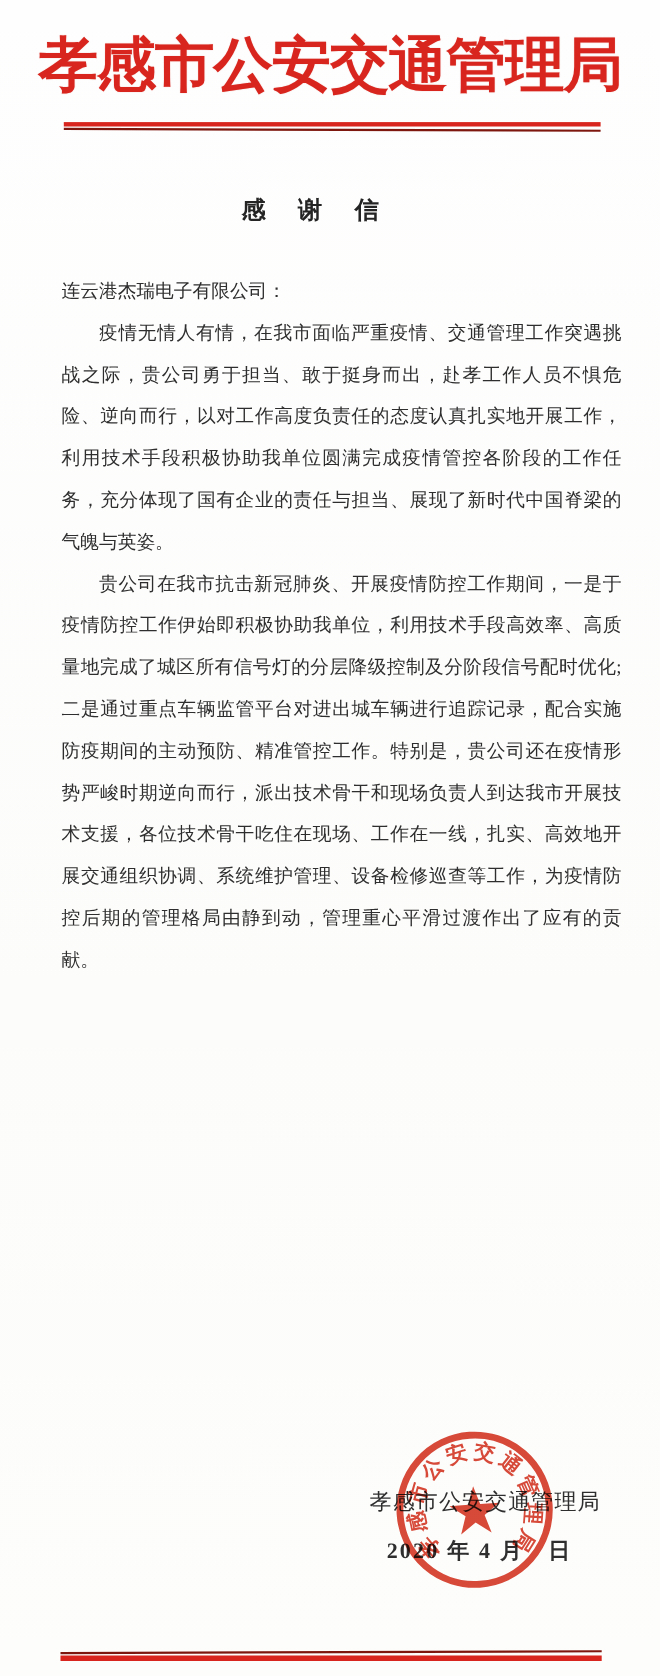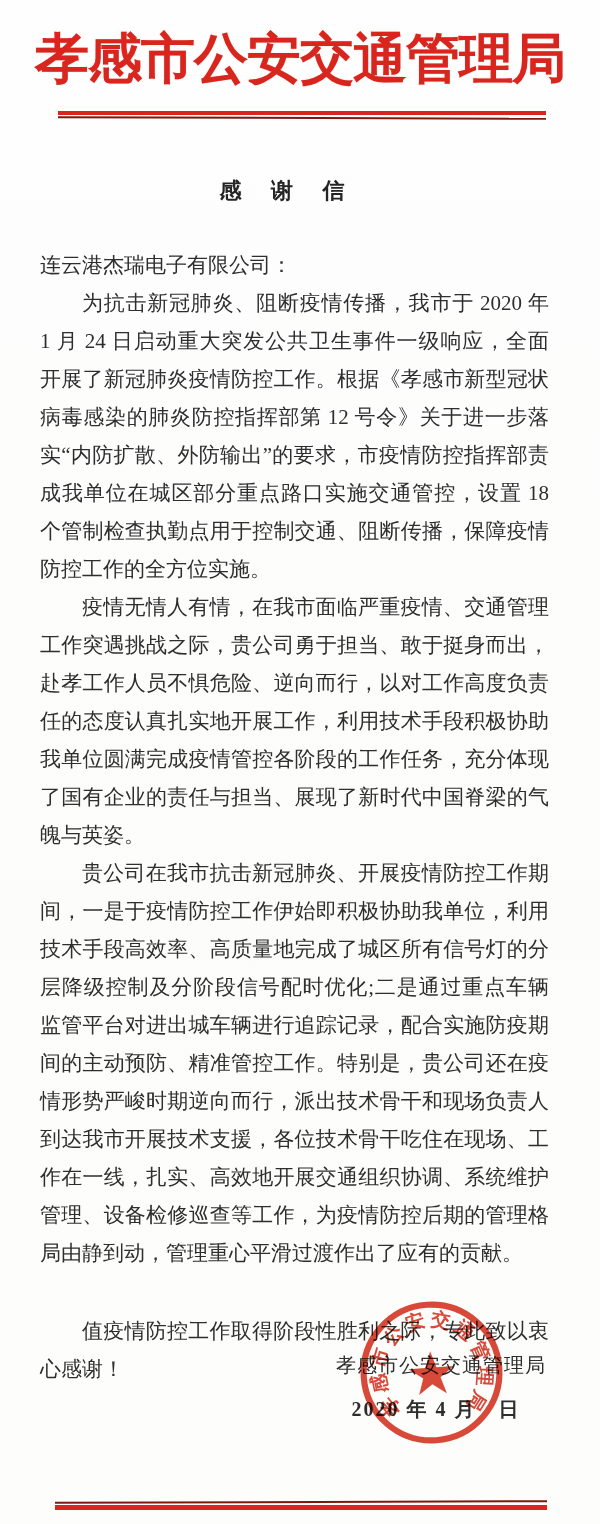--- a/index.html
+++ b/index.html
@@ -32,22 +32,22 @@
 
   
   .letter-title{
     position:absolute;top:176px;left:0;width:576px;
     text-align:center;font-size:22px;font-weight:bold;
     letter-spacing:12px;color:#242424;
   }
 
   
   .body-text{
-    position:absolute;top:246px;left:40px;width:509px;
-    font-size:21px;line-height:38px;color:#2e2e2e;
+    position:absolute;top:246px;left:56px;width:509px;
+    font-size:17px;line-height:38px;color:#2e2e2e;
     text-align:justify;
   }
   .body-text p{margin:0;text-indent:2em;}
   .body-text .salutation{text-indent:0;}
   .body-text .closing{margin-top:40px;}
 
   
   .sig-block{position:absolute;top:1352px;left:336px;width:200px;text-align:center;color:#2e2e2e;}
   .sig-org{font-size:20px;letter-spacing:1px;white-space:nowrap;}
   .sig-date{font-size:20px;margin-top:17px;letter-spacing:2px;white-space:nowrap;font-weight:bold;}
@@ -68,24 +68,22 @@
   <div class="rule rule-top">
     <div class="thick"></div>
     <div class="gap"></div>
     <div class="thin"></div>
   </div>
 
   <div class="letter-title">感 谢 信</div>
 
   <div class="body-text">
     <p class="salutation">连云港杰瑞电子有限公司：</p>
-    <p>为抗击新冠肺炎、阻断疫情传播，我市于 2020 年 1 月 24 日启动重大突发公共卫生事件一级响应，全面开展了新冠肺炎疫情防控工作。根据《孝感市新型冠状病毒感染的肺炎防控指挥部第 12 号令》关于进一步落实“内防扩散、外防输出”的要求，市疫情防控指挥部责成我单位在城区部分重点路口实施交通管控，设置 18 个管制检查执勤点用于控制交通、阻断传播，保障疫情防控工作的全方位实施。</p>
     <p>疫情无情人有情，在我市面临严重疫情、交通管理工作突遇挑战之际，贵公司勇于担当、敢于挺身而出，赴孝工作人员不惧危险、逆向而行，以对工作高度负责任的态度认真扎实地开展工作，利用技术手段积极协助我单位圆满完成疫情管控各阶段的工作任务，充分体现了国有企业的责任与担当、展现了新时代中国脊梁的气魄与英姿。</p>
     <p>贵公司在我市抗击新冠肺炎、开展疫情防控工作期间，一是于疫情防控工作伊始即积极协助我单位，利用技术手段高效率、高质量地完成了城区所有信号灯的分层降级控制及分阶段信号配时优化;二是通过重点车辆监管平台对进出城车辆进行追踪记录，配合实施防疫期间的主动预防、精准管控工作。特别是，贵公司还在疫情形势严峻时期逆向而行，派出技术骨干和现场负责人到达我市开展技术支援，各位技术骨干吃住在现场、工作在一线，扎实、高效地开展交通组织协调、系统维护管理、设备检修巡查等工作，为疫情防控后期的管理格局由静到动，管理重心平滑过渡作出了应有的贡献。</p>
-    <p class="closing">值疫情防控工作取得阶段性胜利之际，专此致以衷心感谢！</p>
   </div>
 
   <div class="sig-block">
     <div class="sig-org">孝感市公安交通管理局</div>
     <div class="sig-date">2020 年 4 月　日</div>
   </div>
 
   <svg class="seal" viewBox="0 0 160 160" aria-hidden="true">
     <circle cx="80" cy="80" r="71" fill="none" stroke="#d63c2a" stroke-width="6.5"></circle>
     <g id="seal-arc-text" fill="#d63c2a" font-size="20" font-weight="bold" font-family="'Liberation Serif','DejaVu Serif',serif">

